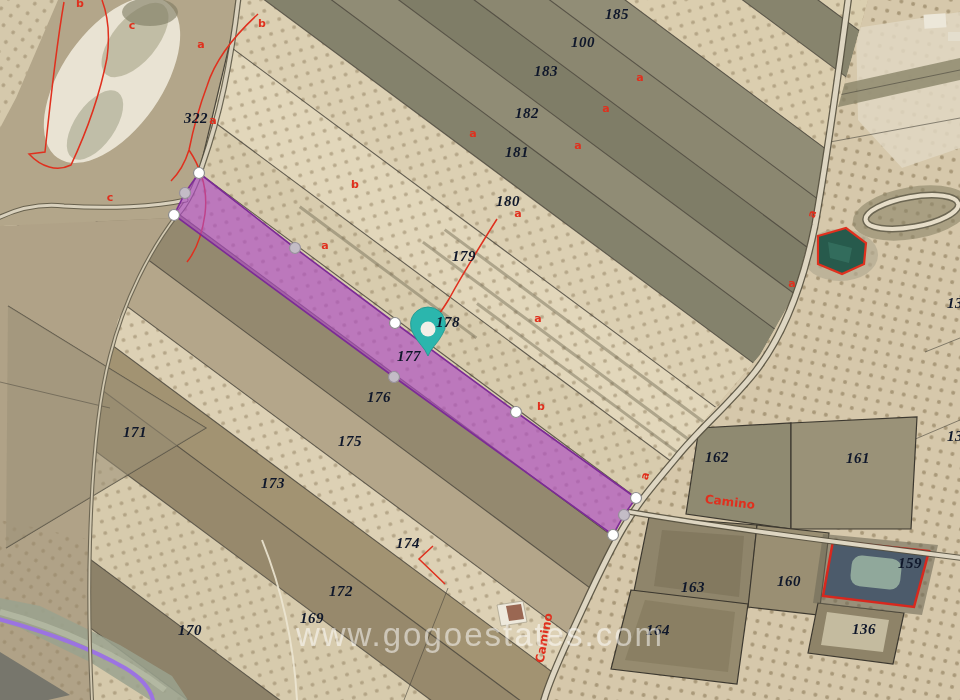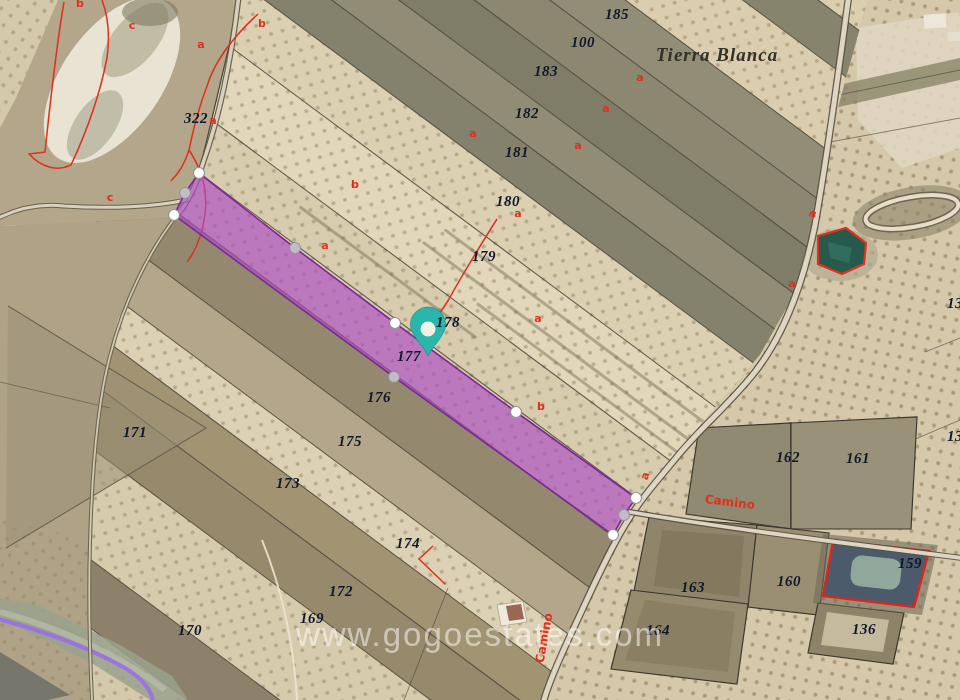--- a/index.html
+++ b/index.html
@@ -188,46 +188,45 @@
     <polygon points="506,606 521,604 524,619 509,621" fill="#9a6752"></polygon>
   </g>
 
   <g transform="translate(428,356)">
     <path d="M0,0 C-3,-8 -10,-13 -14,-21 A17.5,17.5 0 1 1 14,-21 C10,-13 3,-8 0,0 Z" fill="#2bb6ad" stroke="#1f948c" stroke-width="0.8"></path>
     <circle cx="0" cy="-27" r="7.5" fill="#f2efe7"></circle>
   </g>
 </svg>
 
 <div id="labels">
-  <div class="place-label" style="left:717px;top:55px;">Tierra Blanca</div>
 
   <div class="camino" style="left:730px;top:502px;">Camino</div>
 
   <div class="camino vert" style="left:544px;top:638px;">Camino</div>
 
   <div>
         <span class="plabel" style="left: 617px; top: 14px;">185</span>
         <span class="plabel" style="left: 583px; top: 42px;">100</span>
         <span class="plabel" style="left: 546px; top: 71px;">183</span>
         <span class="plabel" style="left: 527px; top: 113px;">182</span>
         <span class="plabel" style="left: 517px; top: 152px;">181</span>
         <span class="plabel" style="left: 508px; top: 201px;">180</span>
-        <span class="plabel" style="left: 484px; top: 256px;">179</span>
+        <span class="plabel" style="left: 464px; top: 256px;">179</span>
         <span class="plabel" style="left: 448px; top: 322px;">178</span>
         <span class="plabel" style="left: 409px; top: 356px;">177</span>
         <span class="plabel" style="left: 379px; top: 397px;">176</span>
         <span class="plabel" style="left: 350px; top: 441px;">175</span>
-        <span class="plabel" style="left: 273px; top: 483px; margin-left: 15px;">173</span>
+        <span class="plabel" style="left: 273px; top: 483px;">173</span>
         <span class="plabel" style="left: 408px; top: 543px;">174</span>
         <span class="plabel" style="left: 341px; top: 591px;">172</span>
         <span class="plabel" style="left: 135px; top: 432px;">171</span>
         <span class="plabel" style="left: 190px; top: 630px;">170</span>
         <span class="plabel" style="left: 312px; top: 618px;">169</span>
         <span class="plabel" style="left: 196px; top: 118px;">322</span>
-        <span class="plabel" style="left: 788px; top: 457px;">162</span>
+        <span class="plabel" style="left: 717px; top: 457px;">162</span>
         <span class="plabel" style="left: 858px; top: 458px;">161</span>
         <span class="plabel" style="left: 693px; top: 587px;">163</span>
         <span class="plabel" style="left: 789px; top: 581px;">160</span>
         <span class="plabel" style="left: 910px; top: 563px; text-align: center;">159</span>
         <span class="plabel" style="left: 864px; top: 629px;">136</span>
         <span class="plabel" style="left: 658px; top: 630px;">164</span>
         <span class="plabel" style="left: 955px; top: 303px;">13</span>
         <span class="plabel" style="left: 955px; top: 436px;">13</span>
       </div>
   <div>

